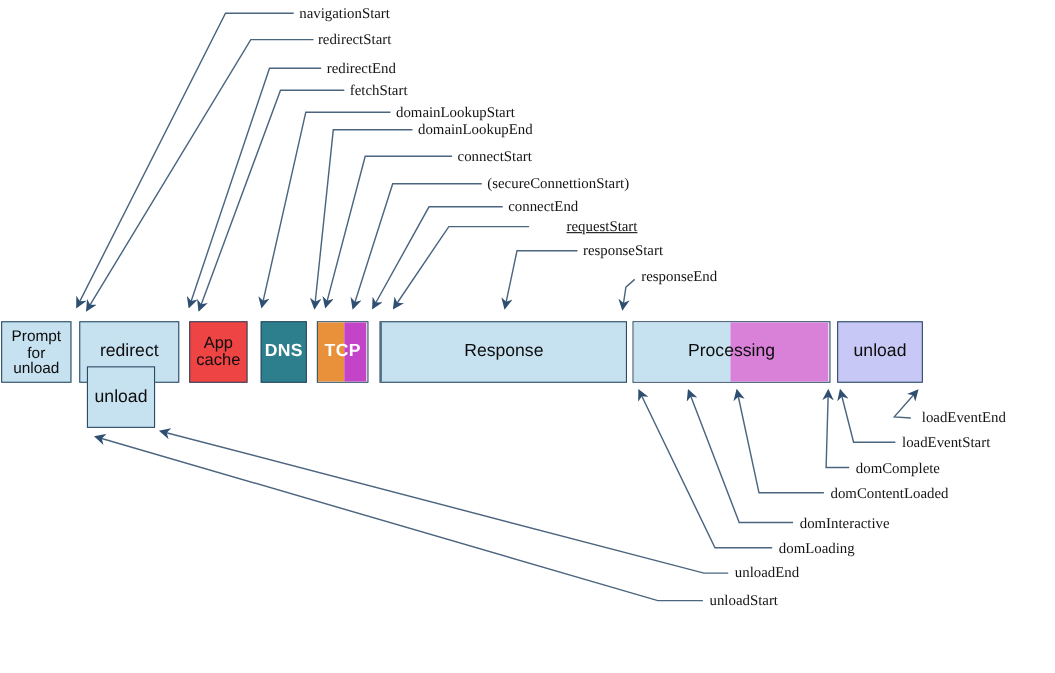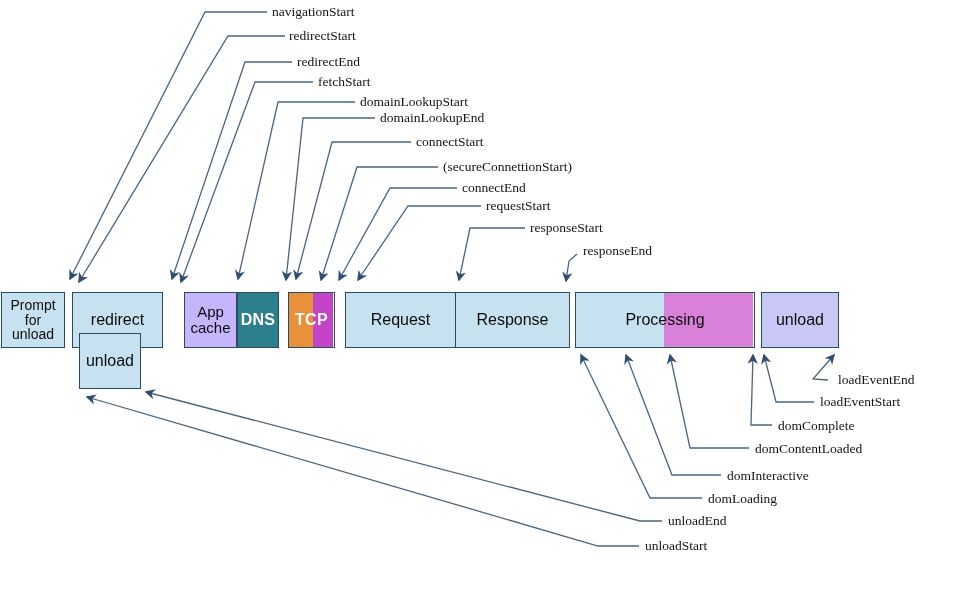--- a/index.html
+++ b/index.html
@@ -68,40 +68,37 @@
   </div>
 
   <div class="box" style="left: 72px; width: 91px; background-color: rgb(198, 225, 239);">
     <span>redirect</span>
   </div>
 
   <div class="box" style="left: 79px; top: 333px; width: 62px; z-index: 4; background-color: rgb(198, 225, 239);">
     <span>unload</span>
   </div>
 
-  <div class="box" style="left: 184px; width: 53px; font-size: 15px; background-color: #c4b5fd;">
+  <div class="box" style="left: 172px; width: 53px; font-size: 15px; background-color: #ef4444;">
     <span>App cache</span>
   </div>
 
   <div class="box" style="left: 237px; width: 42px; background-color: rgb(46, 127, 142);">
     <span class="white-text">DNS</span>
   </div>
 
   <div class="box" style="left:288px; width:47px; padding:16px; overflow:hidden;">
     <div class="half" style="left: 0px; width: 24px; background-color: rgb(232, 145, 58);"></div>
     <div class="half" style="left: 24px; width: 20px; background-color: rgb(196, 68, 200);"></div>
     <div class="overlay-label">
         <span class="white-text">TCP</span>
       </div>
   </div>
 
   <div class="box" style="left: 345px; width: 225px; padding: 0px; background-color: rgb(198, 225, 239);">
-    <div class="cell" style="flex:0 0 109px;">
-      <span>Request</span>
-    </div>
     <div class="cell divider">
       <span>Response</span>
     </div>
   </div>
 
   <div class="box" style="left:575px; width:180px; padding:0; overflow:hidden;text-decoration:underline;">
     <div class="half" style="left: 0px; width: 88px; background-color: rgb(198, 225, 239);"></div>
     <div class="half" style="left: 88px; width: 89px; background-color: rgb(217, 128, 217);"></div>
     <div class="overlay-label">
         <span>Processing</span>
@@ -114,21 +111,21 @@
 
   <span class="evt" style="left:272px; top:12px;">navigationStart</span>
   <span class="evt" style="left:289px; top:36px;">redirectStart</span>
   <span class="evt" style="left:297px; top:62px;">redirectEnd</span>
   <span class="evt" style="left:318px; top:82px;">fetchStart</span>
   <span class="evt" style="left:360px; top:102px;">domainLookupStart</span>
   <span class="evt" style="left:380px; top:118px;">domainLookupEnd</span>
   <span class="evt" style="left:416px; top:142px;">connectStart</span>
   <span class="evt" style="left:443px; top:167px;">(secureConnettionStart)</span>
   <span class="evt" style="left:462px; top:188px;">connectEnd</span>
-  <span class="evt" style="left:486px; top:206px;">requestStart</span>
+  <span class="evt" style="left:515px; top:206px;text-decoration:underline;">requestStart</span>
   <span class="evt" style="left:530px; top:228px;">responseStart</span>
   <span class="evt" style="left:583px; top:251px;">responseEnd</span>
 
   <span class="evt" style="left:838px; top:380px;">loadEventEnd</span>
   <span class="evt" style="left:820px; top:402px;">loadEventStart</span>
   <span class="evt" style="left:778px; top:426px;">domComplete</span>
   <span class="evt" style="left:755px; top:449px;">domContentLoaded</span>
   <span class="evt" style="left:727px; top:476px;">domInteractive</span>
   <span class="evt" style="left:708px; top:499px;">domLoading</span>
   <span class="evt" style="left:668px; top:521px;">unloadEnd</span>

